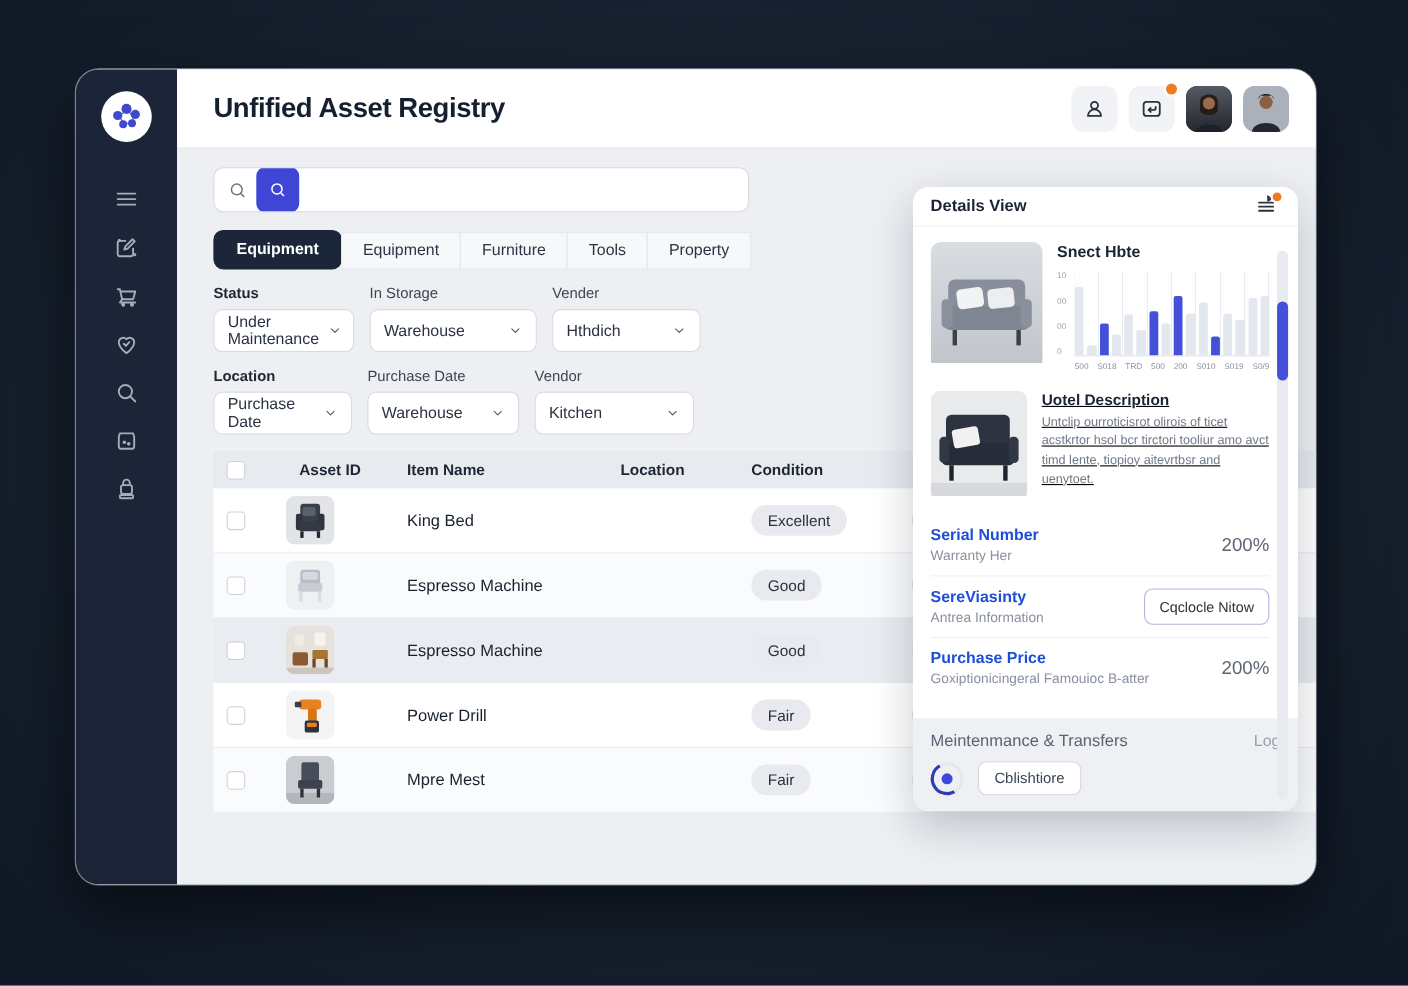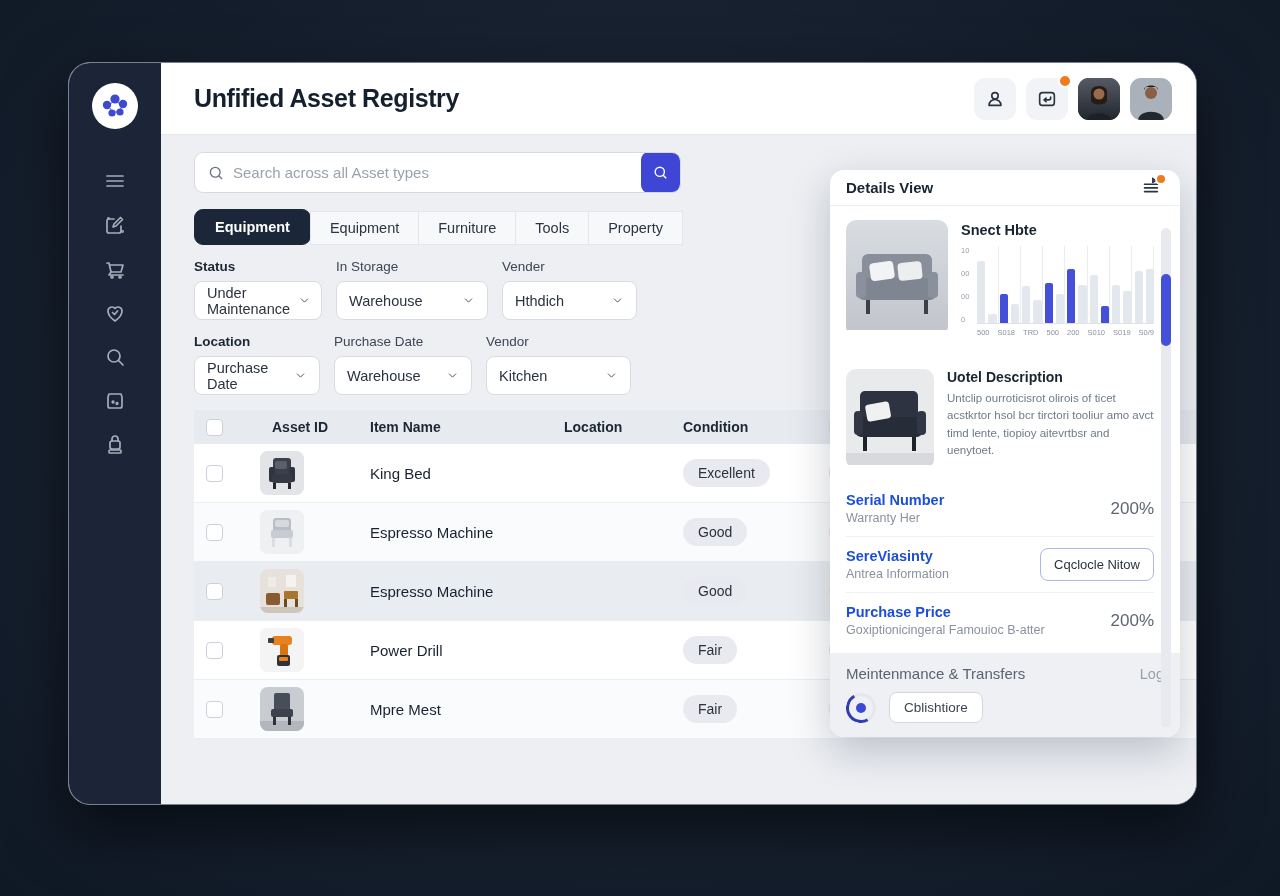--- a/index.html
+++ b/index.html
@@ -97,21 +97,21 @@
   .chart-area { display:flex;align-items:center; }
   .chart-y { width:16px; height:78px; display:flex; flex-direction:column; justify-content:space-between;
              font-size:7.5px; color:#9aa1ad; }
   .chart-plot { flex:1; height:78px; display:flex; align-items:flex-end; gap:3px; border-bottom:1px solid #dfe3e9;
                 background-image:repeating-linear-gradient(to right, transparent 0, transparent calc(12.5% - 1px), #e9ecf1 calc(12.5% - 1px), #e9ecf1 12.5%); }
   .bar { flex:1; background:#e3e7ee; border-radius:2px 2px 0 0; }
   .bar-blue { background:#4550d8; }
   .chart-x { display:flex; justify-content:space-between; padding-left:16px; margin-top:4px;
              font-size:7.5px; color:#8a919d; }
 
-  .sec2 { display:flex; gap:13px; margin-top:32px; }
+  .sec2 { display:flex; gap:13px; margin-top:18px;text-decoration:underline; }
   .desc-title { font-size:14px; font-weight:700; color:#1a2433; margin-bottom:5px; }
   .desc-body { font-size:11.5px; color:#707a88; line-height:1.5; }
 
   .fields { margin-top:12px; }
   .field-row { display:flex; align-items:center; justify-content:space-between; padding:11px 0;
                border-top:1px solid #edeff2; }
   .field-label { font-size:14.5px; font-weight:700; color:#1d4ed8; }
   .field-sub { font-size:12.5px; color:#8a919e; margin-top:3px; }
   .field-value { font-size:17px; color:#5d6673; }
   .outline-btn { background:#fff; border:1px solid #aeb6e2; border-radius:8px; padding:8px 13px;
@@ -255,21 +255,20 @@
         </div>
       </div>
 
       <div class="content">
 
         <div class="search-wrap">
           <svg class="mag" width="18" height="18" viewBox="0 0 24 24">
               <circle cx="11" cy="11" r="6.5"></circle>
               <line x1="15.8" y1="15.8" x2="20" y2="20"></line>
             </svg>
-          <input class="search-input" type="text" placeholder="Search across all Asset types" style="">
           <button class="search-btn">
             <svg width="17" height="17" viewBox="0 0 24 24">
                 <circle cx="11" cy="11" r="6.5"></circle>
                 <line x1="15.8" y1="15.8" x2="20" y2="20"></line>
               </svg>
           </button>
         </div>
 
         <div class="tabs">
           <div class="tab active">Equipment</div>

